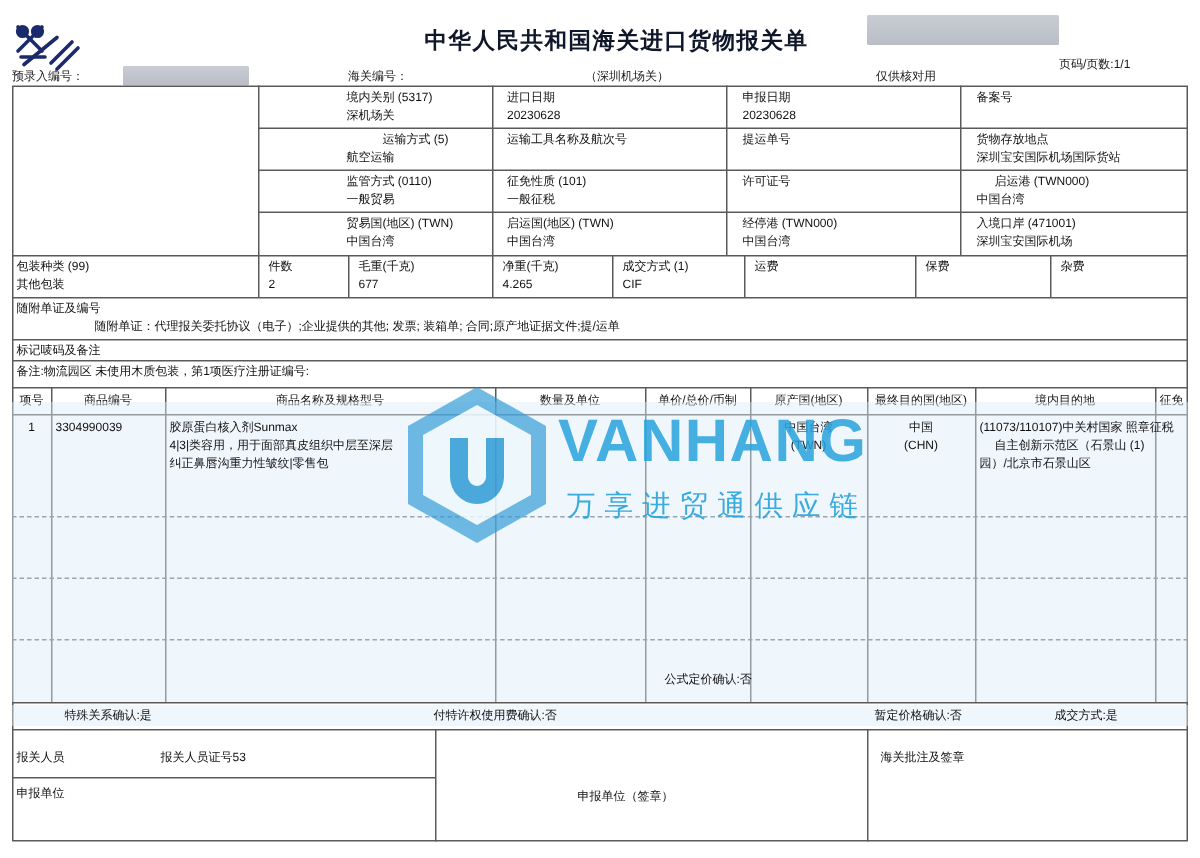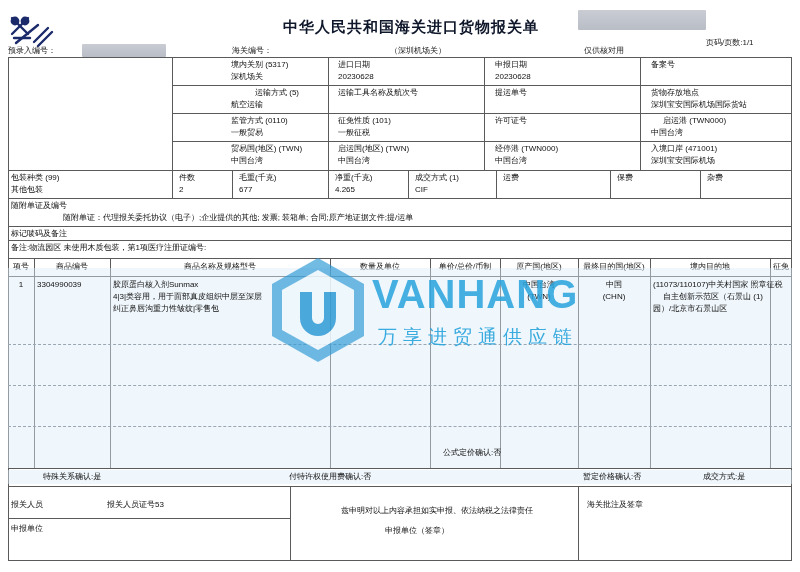--- a/index.html
+++ b/index.html
@@ -233,18 +233,17 @@
   <div class="cell val" style="left:700px;top:470px;">成交方式:是</div>
 
   <div class="vline" style="left:290px;top:486px;height:75px;"></div>
   <div class="vline" style="left:578px;top:486px;height:75px;"></div>
   <div class="hline" style="left:8px;top:518px;width:282px;"></div>
 
   <div class="cell val" style="left:8px;top:498px;">报关人员</div>
   <div class="cell val" style="left:104px;top:498px;">报关人员证号53</div>
   <div class="cell val" style="left:8px;top:522px;">申报单位</div>
 
-  <div class="cell val" style="left:338px;top:504px;">兹申明对以上内容承担如实申报、依法纳税之法律责任</div>
   <div class="cell val" style="left:382px;top:524px;">申报单位（签章）</div>
 
   <div class="cell val" style="left:584px;top:498px;">海关批注及签章</div>
 
 </div>
 
 </body></html>

